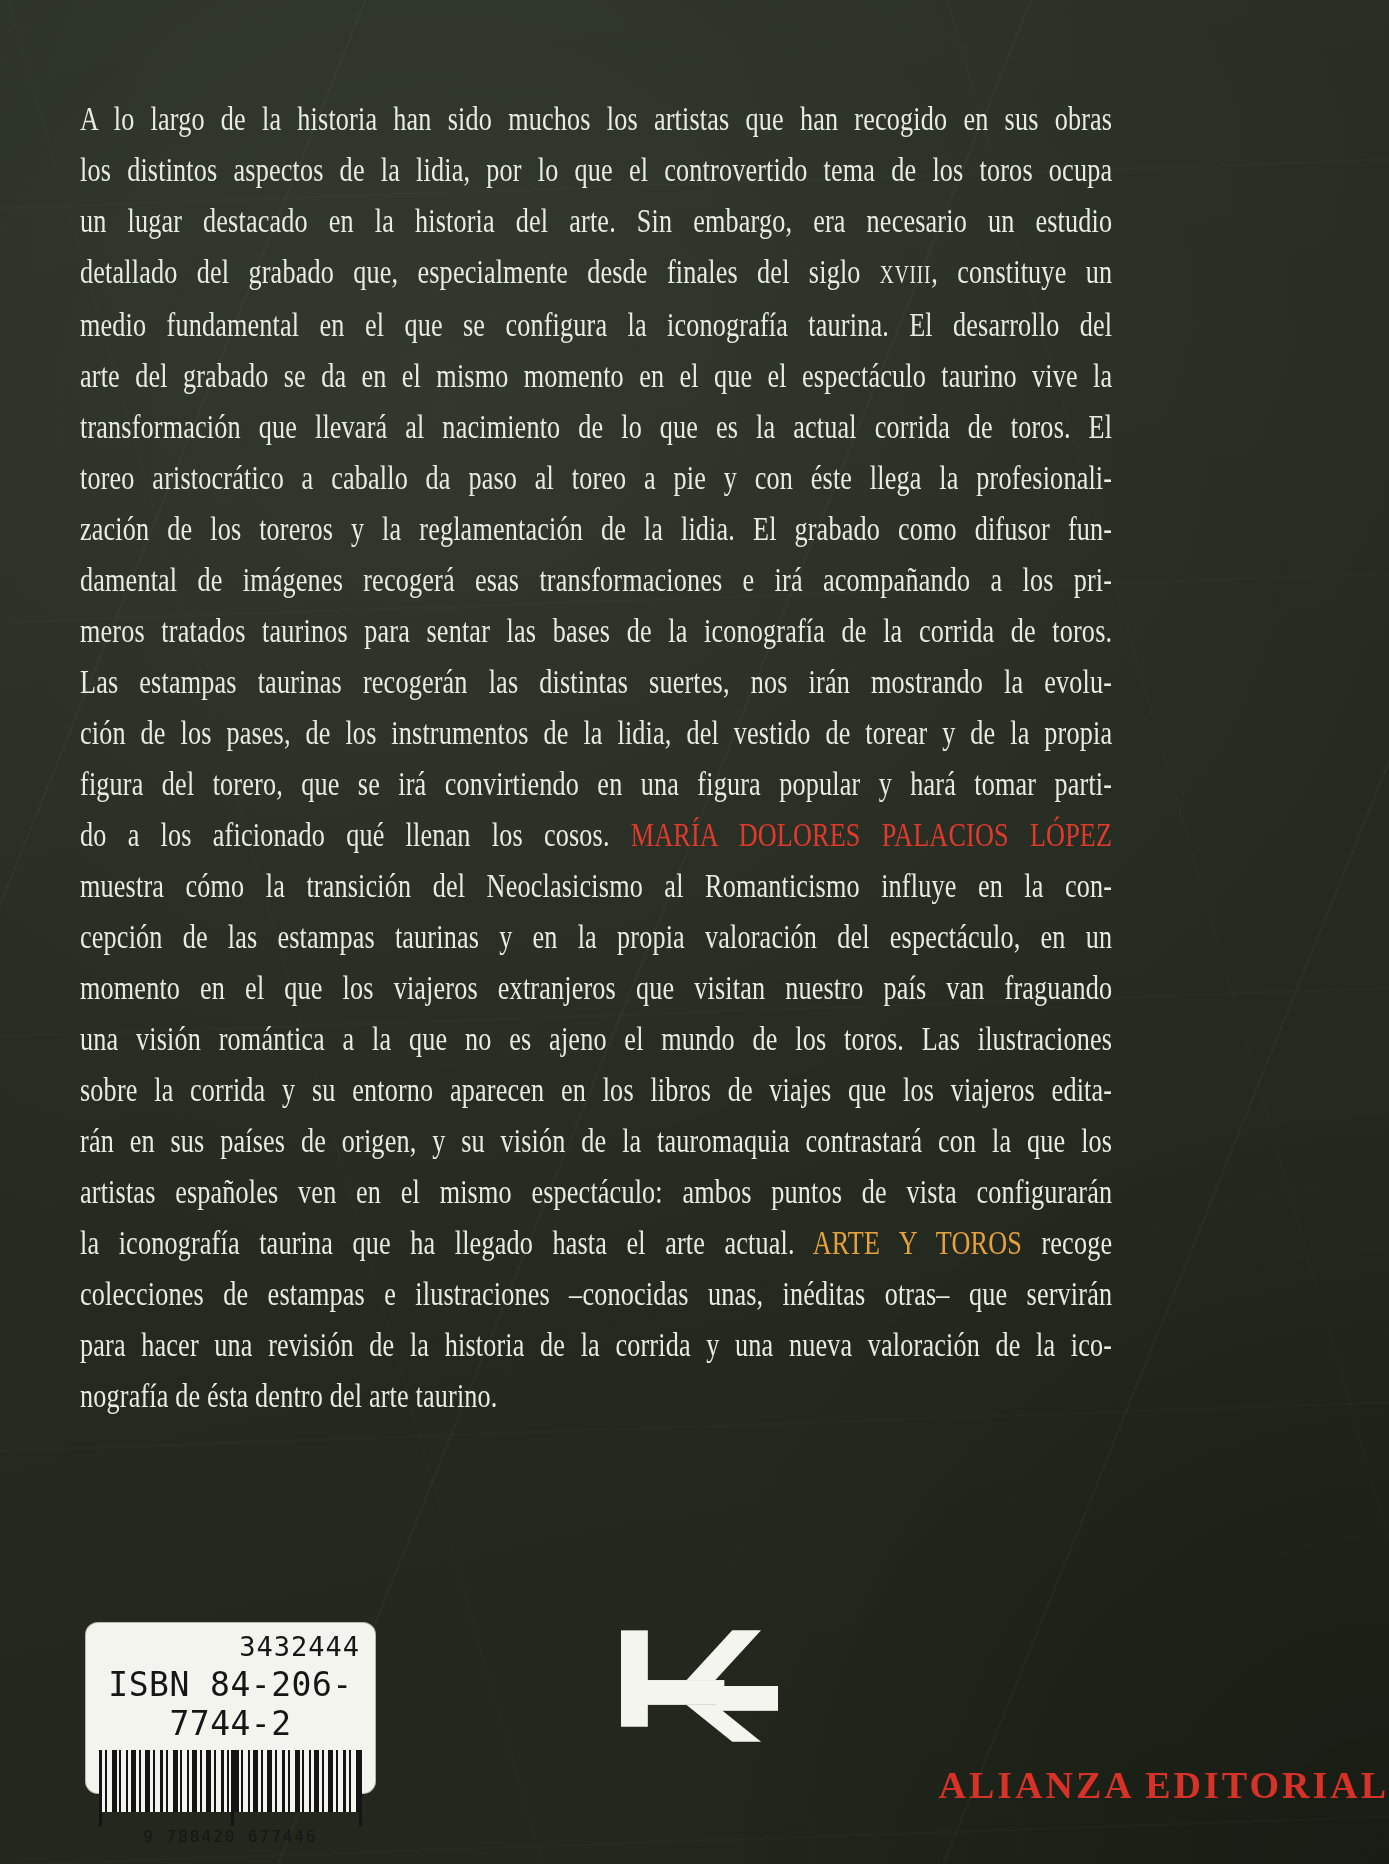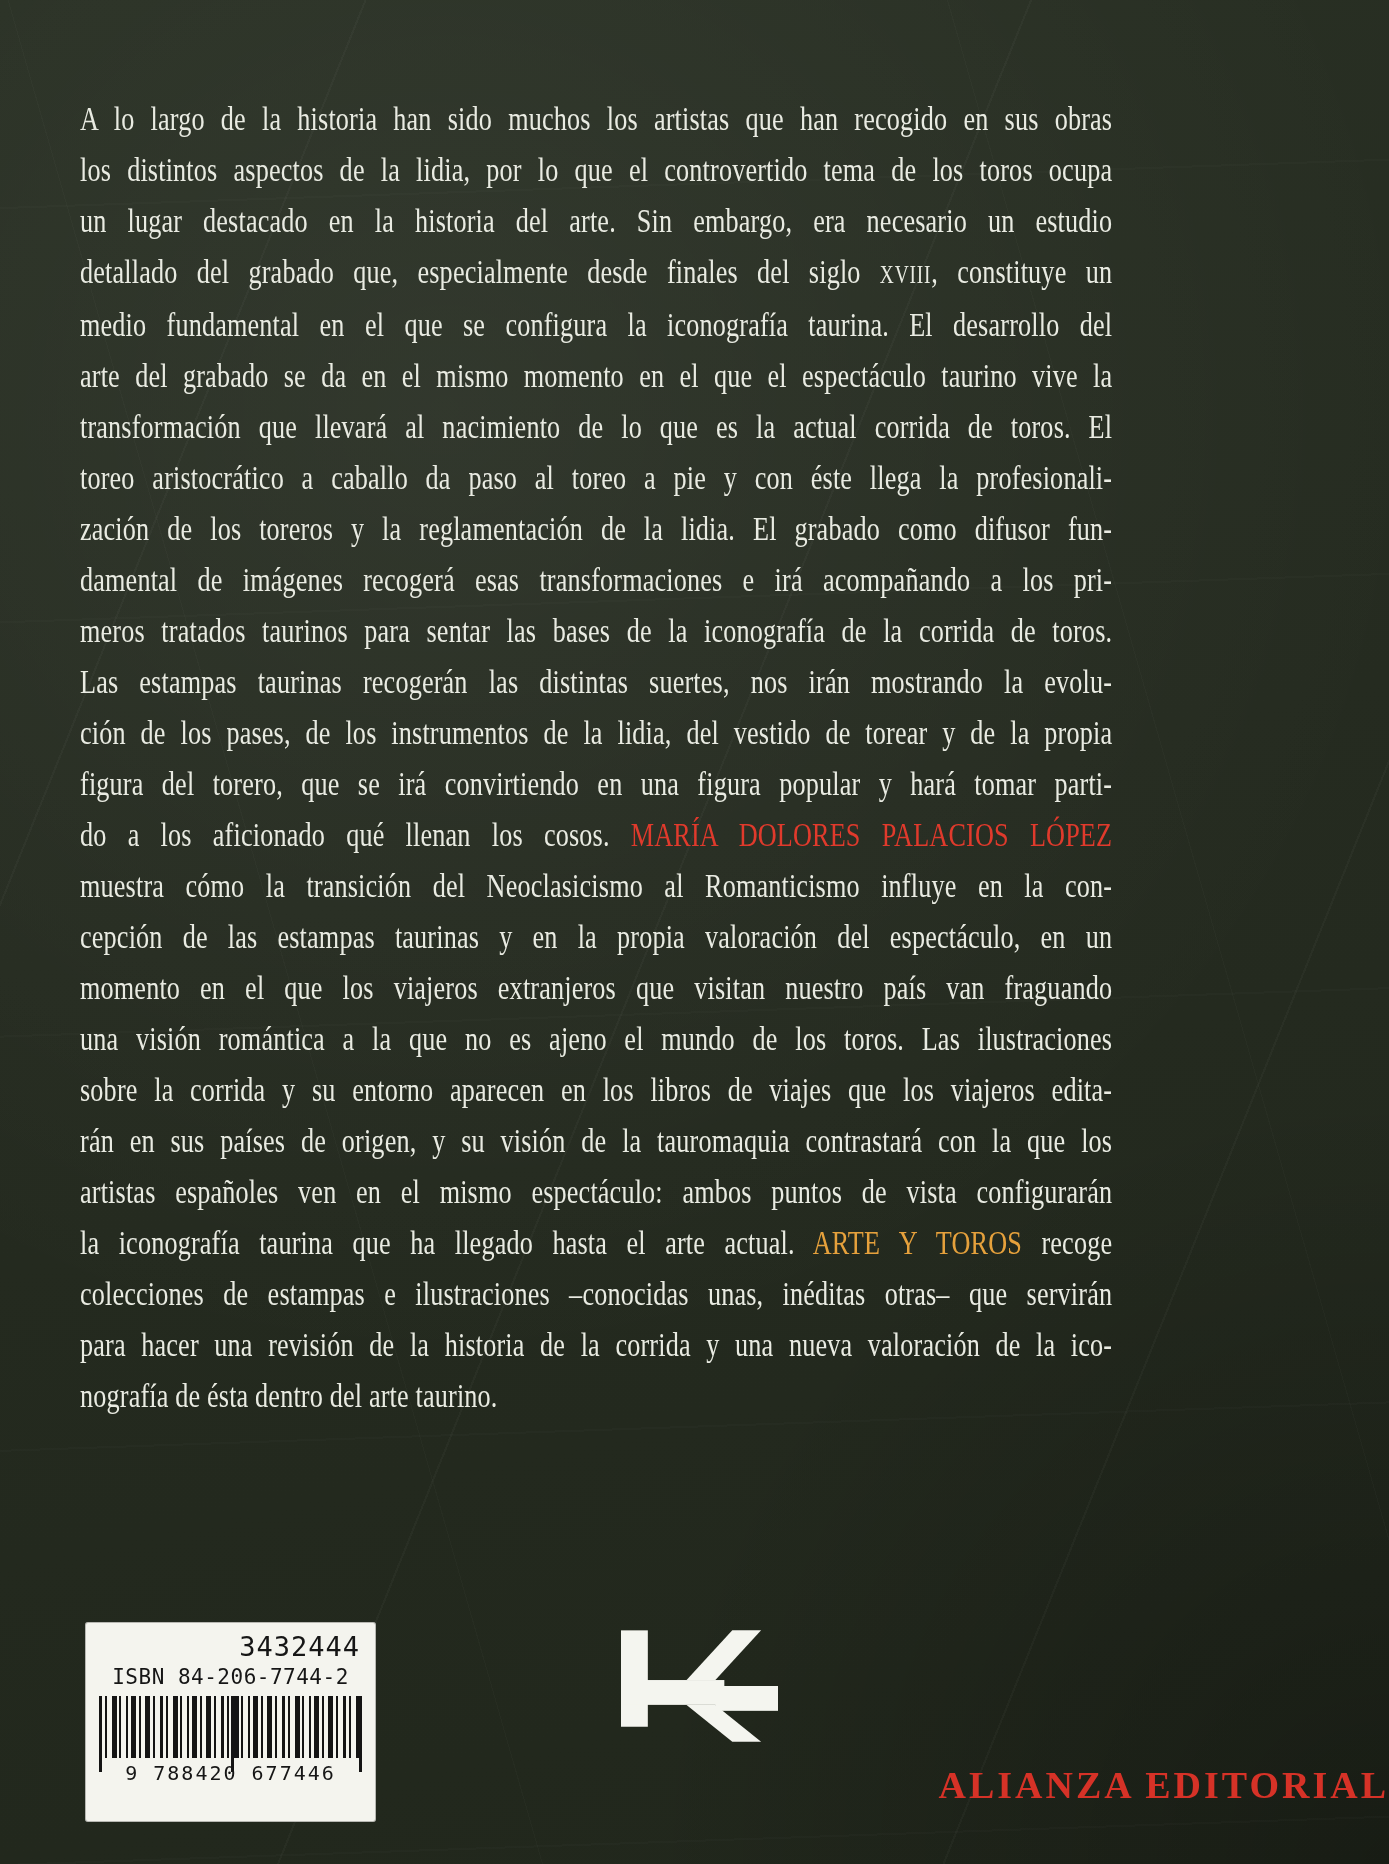--- a/index.html
+++ b/index.html
@@ -26,45 +26,45 @@
     font-size:33px;line-height:51px;
     color:var(--ink);
     letter-spacing:0.2px;
   }
   .line{text-align:justify;text-align-last:justify;white-space:normal;}
   .line.last{text-align-last:left;}
   .red{color:var(--red);}
   .orange{color:var(--orange);}
   .roman{font-size:0.74em;letter-spacing:1px;}
   .barcode-label{
-    position:absolute;left:85px;top:1622px;width:291px;height:200px;
-    background:#f4f4ee;border-radius:3px;
+    position:absolute;left:85px;top:1622px;width:291px;height:172px;
+    background:#f4f4ee;border-radius:13px;
     font-family:"DejaVu Sans Mono", monospace;color:#161616;
     box-shadow:0 0 0 1px rgba(0,0,0,0.25) inset;
   }
   .serial{margin-top:9px;padding-right:16px;text-align:right;font-size:27px;letter-spacing:1px;}
-  .isbn{margin-top:3px;text-align:center;font-size:21px;letter-spacing:0.5px;}
+  .isbn{margin-top:3px;text-align:center;font-size:33px;letter-spacing:0.5px;}
   .barcode{
     position:relative;margin:7px 14px 0 14px;height:62px;
     background:repeating-linear-gradient(90deg,
       #141414 0 3px, #f4f4ee 3px 6px,
       #141414 6px 8px, #f4f4ee 8px 13px,
       #141414 13px 18px, #f4f4ee 18px 20px,
       #141414 20px 22px, #f4f4ee 22px 27px,
       #141414 27px 29px, #f4f4ee 29px 32px,
       #141414 32px 37px, #f4f4ee 37px 40px,
       #141414 40px 42px, #f4f4ee 42px 46px,
       #141414 46px 51px, #f4f4ee 51px 54px,
       #141414 54px 56px, #f4f4ee 56px 61px);
   }
   .guard{position:absolute;top:0;width:3px;height:76px;background:#141414;}
   .guard.g-left{left:0;}
   .guard.g-mid{left:50%;}
   .guard.g-right{right:0;}
-  .ean{position:relative;margin-top:3px;text-align:center;font-size:20px;letter-spacing:2px;background:transparent;}
+  .ean{position:relative;margin-top:15px;text-align:center;font-size:16px;letter-spacing:2px;background:transparent;}
   .publisher-logo{position:absolute;left:621px;top:1630px;width:157px;height:112px;}
   .publisher-logo svg{display:block;width:100%;height:100%;}
   .publisher-name{
     position:absolute;left:0;width:100%;top:1763px;
     text-align:right;
     color:var(--brand_red);
     font-size:38px;font-weight:bold;letter-spacing:3px;
     font-family:"Liberation Serif", serif;
   }
 </style>

